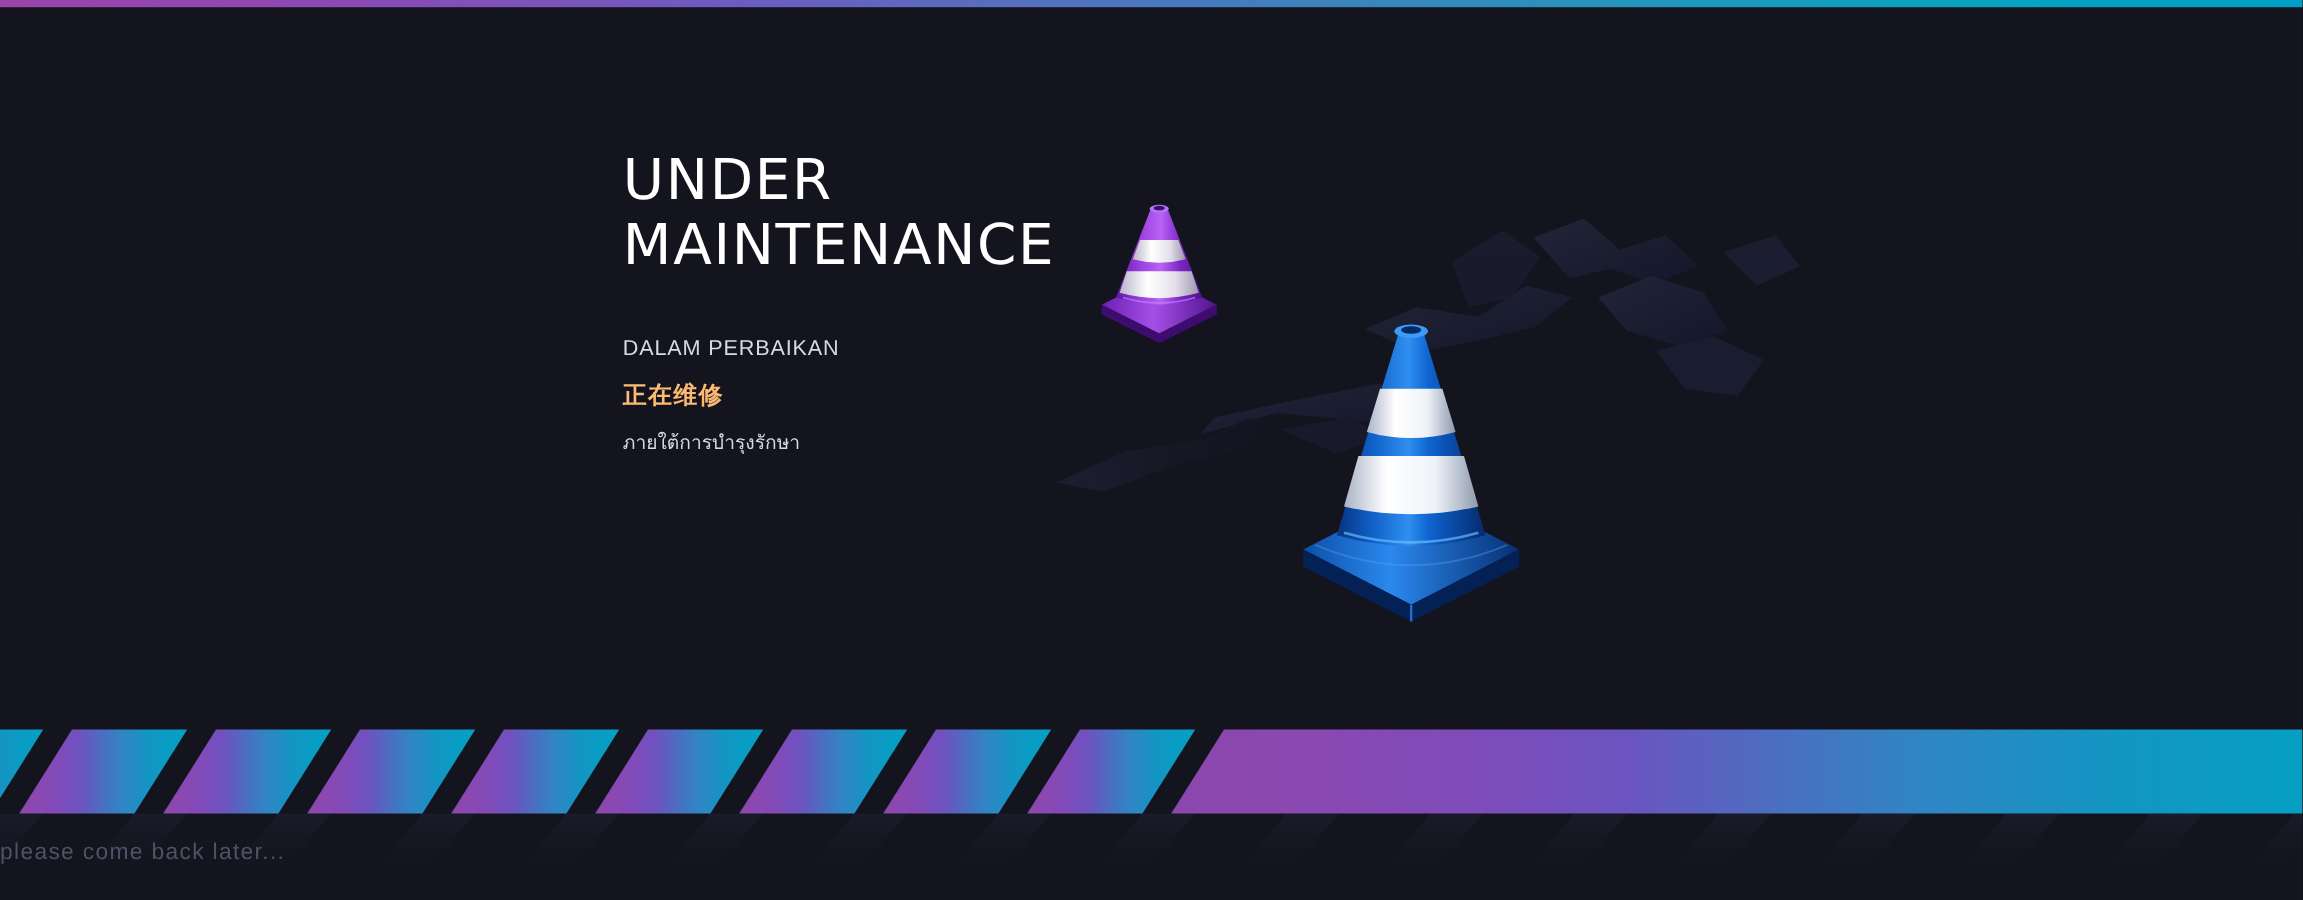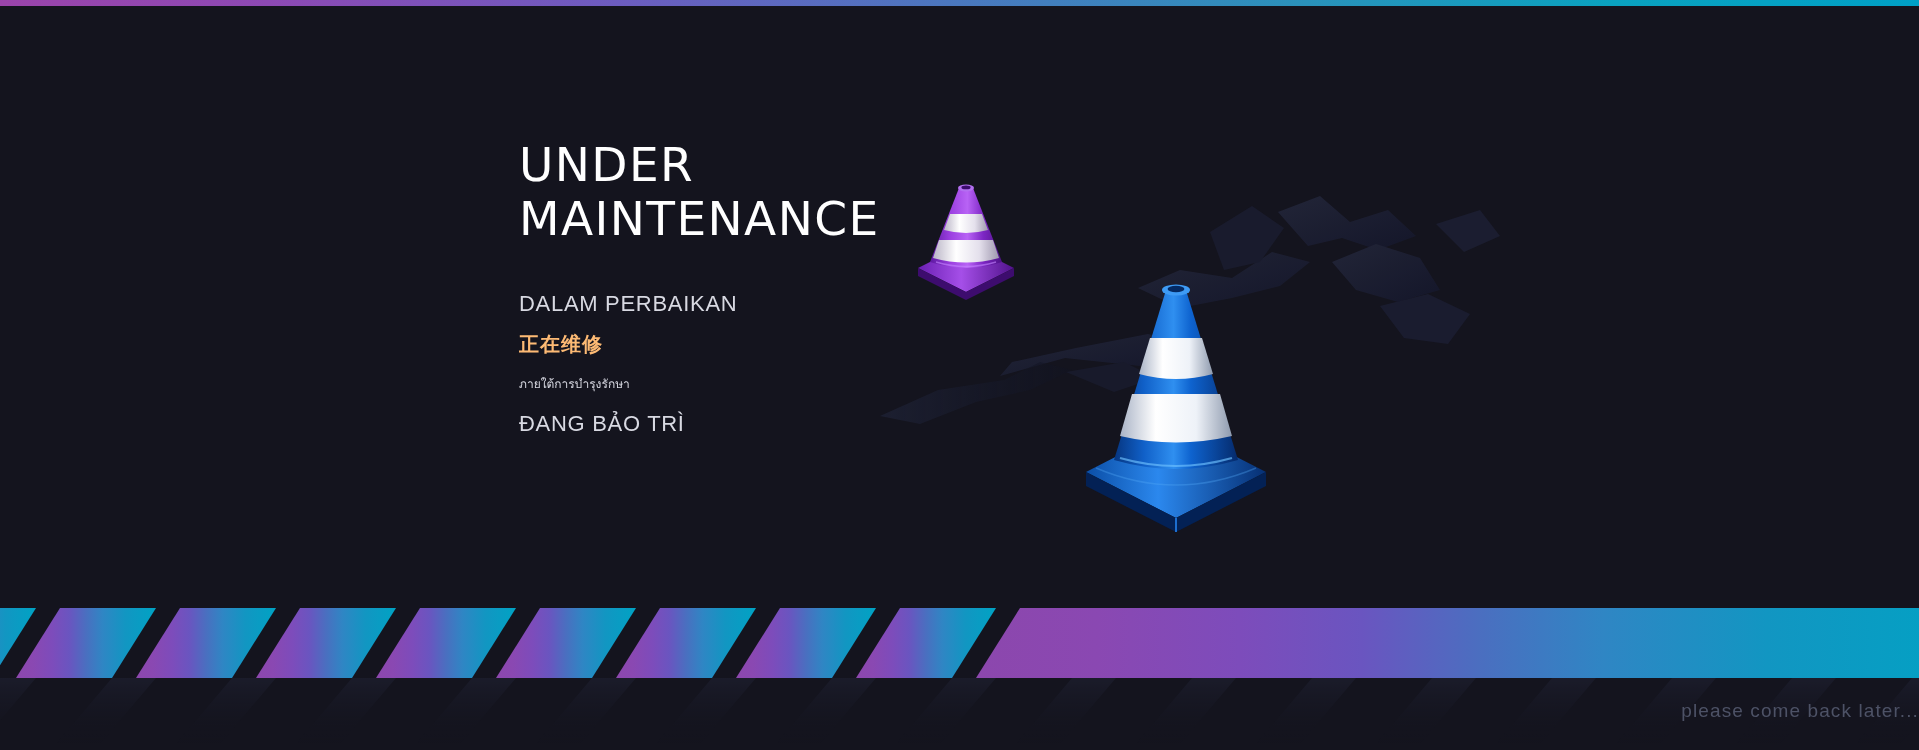--- a/index.html
+++ b/index.html
@@ -36,21 +36,21 @@
         #4a78bf 50%,
         #2a92bb 68%,
         #0aa2c0 84%,
         #00a0c6 100%);
     z-index: 30;
   }
 
   
   .stage {
     position: absolute;
-    top: 16px; left: 0;
+    top: 2px; left: 0;
     width: 1919px;
     height: 572px;
     text-decoration: underline;
   }
 
   
   .copy {
     position: absolute;
     left: 519px;
     top: 122px;
@@ -69,37 +69,37 @@
     text-transform: uppercase;
   }
   .langs {
     margin: 0;
     padding: 0;
     list-style: none;
     margin-top: 38px;
   }
   .langs li {
     color: #d8d9e2;
-    font-size: 22px;
+    font-size: 18px;
     line-height: 40px;
     font-weight: 300;
     letter-spacing: 0.7px;
     white-space: nowrap;
   }
   .langs li.strong {
     color: #fdba74;
     font-weight: 700;
     font-size: 20px;
     letter-spacing: 1px;
   }
   .langs li.wide {
     letter-spacing: 3.5px;
   }
   .langs li.thai {
-    font-size: 12px;
+    font-size: 16px;
     letter-spacing: 0px;
   }
 
   
   .art {
     position: absolute;
     left: 880px;
     top: 150px;
     width: 620px;
     height: 370px;
@@ -127,21 +127,21 @@
     opacity: .55;
   }
   .band-reflect svg { display: block; }
 
   
   .footer {
     position: absolute;
     left: 0;
     top: 700px;
     width: 1919px;
-    text-align: right;
+    text-align: left;
     z-index: 20;
   }
   .footer-text {
     color: #4d5266;
     font-size: 19px;
     font-weight: 400;
     letter-spacing: 1.1px;
   }
 </style>
 </head>
@@ -253,21 +253,20 @@
     </div>
 
     <div class="copy">
       <h1 class="headline">UNDER
 MAINTENANCE</h1>
 
       <ul class="langs">
         <li>DALAM PERBAIKAN</li>
         <li class="strong">正在维修</li>
         <li class="thai">ภายใต้การบำรุงรักษา</li>
-        <li>ĐANG BẢO TRÌ</li>
       </ul>
     </div>
 
   </div>
 
   <div class="band">
     <svg width="1919" height="82" viewBox="0 0 1919 82" xmlns="http://www.w3.org/2000/svg">
       <defs>
         <linearGradient id="bandGrad" x1="0" y1="0" x2="1" y2="0">
           <stop offset="0%" stop-color="#8c47ad"></stop>

